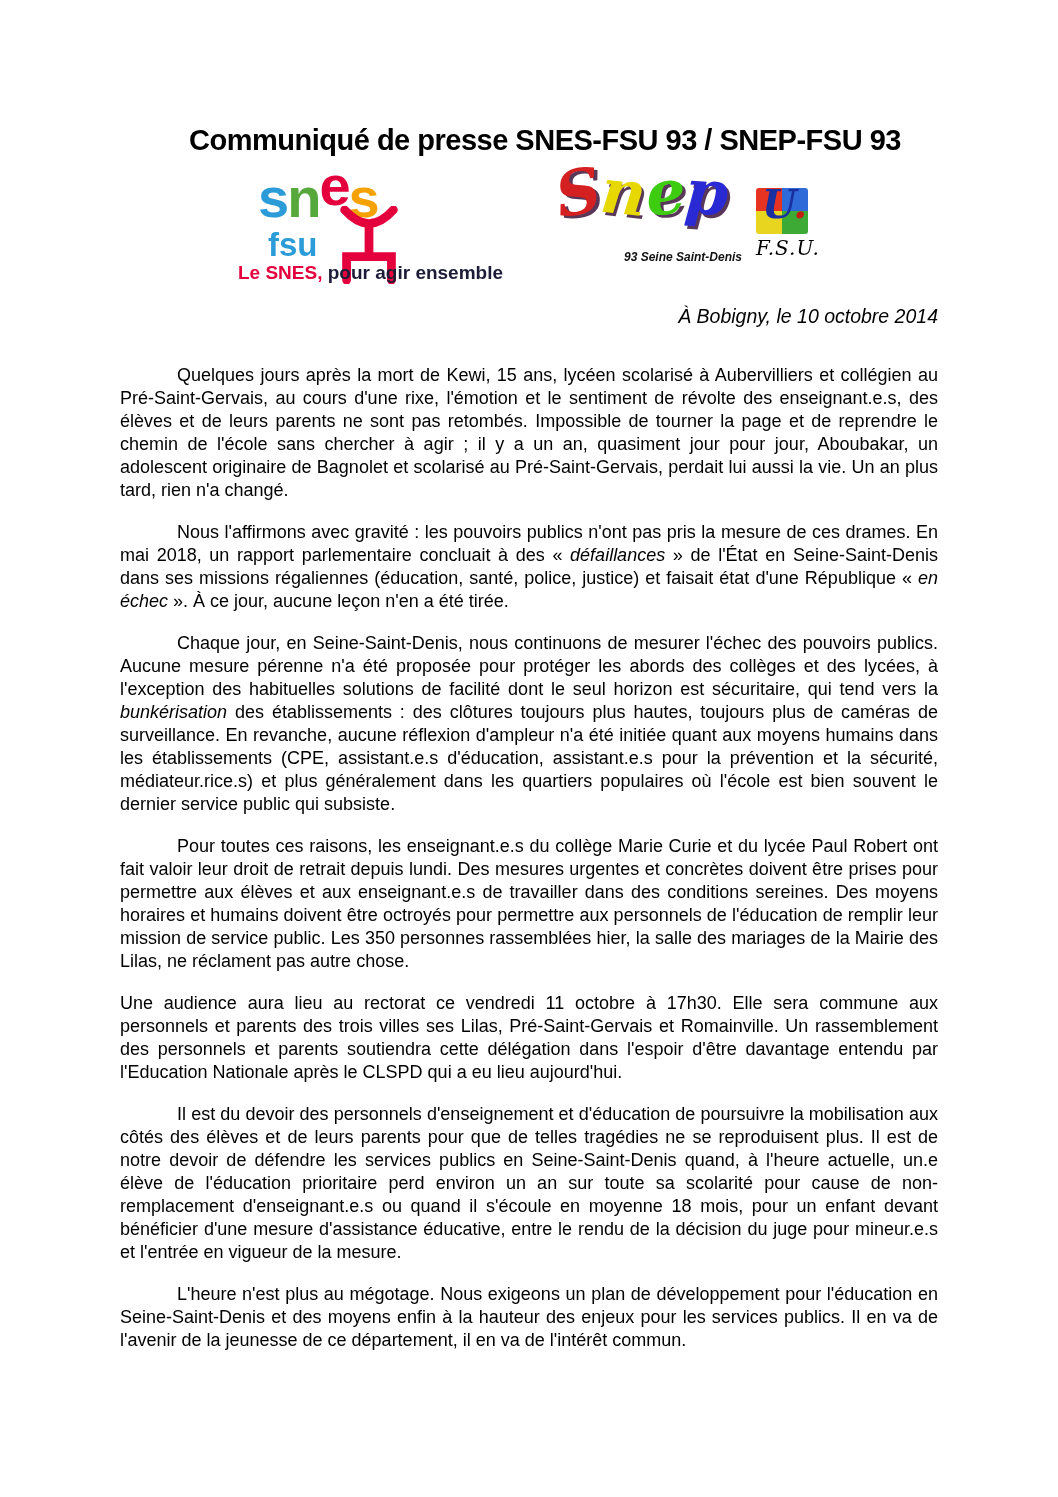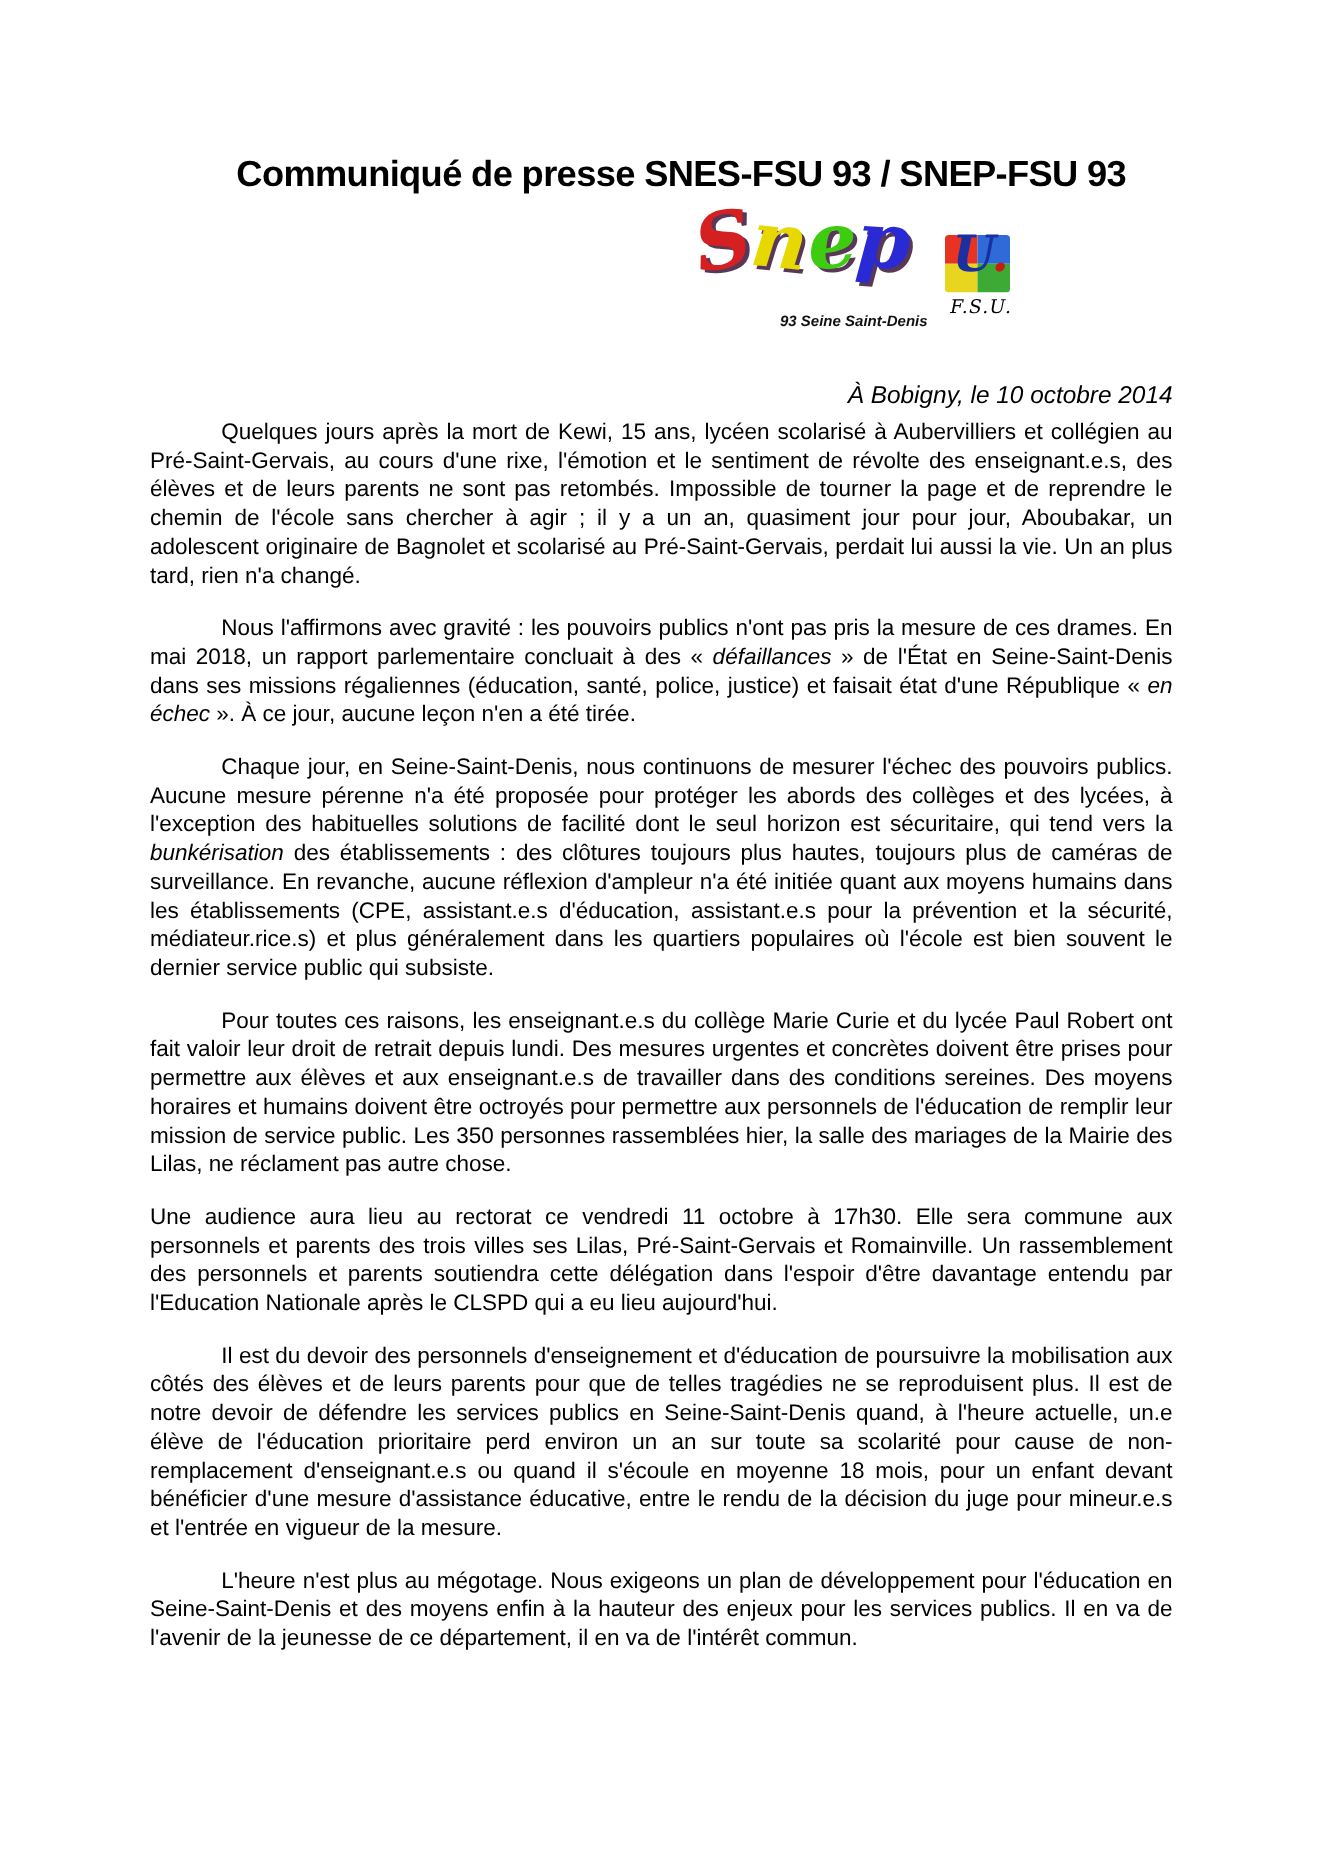--- a/index.html
+++ b/index.html
@@ -27,35 +27,47 @@
   .snes-tagline{position:absolute;left:12px;top:92px;font-size:19px;font-weight:bold;white-space:nowrap;}
   
   .snep-logo{position:absolute;left:556px;top:162px;width:295px;height:115px;}
   .snep-word{position:absolute;left:0;top:0;font-family:"DejaVu Serif", serif;font-style:italic;font-weight:bold;font-size:62px;line-height:1;}
   .snep-word .letter{display:inline-block;text-shadow:3px 3px 0 rgba(60,20,60,.85);}
   .fsu-block{position:absolute;left:200px;top:26px;width:58px;}
   .fsu-grid{position:relative;width:52px;height:46px;display:grid;grid-template-columns:1fr 1fr;grid-template-rows:1fr 1fr;border-radius:3px;overflow:hidden;}
   .fsu-grid div{width:100%;height:100%;}
   .fsu-u{position:absolute;left:6px;top:-4px;font-family:"DejaVu Serif", serif;font-style:italic;font-weight:bold;font-size:40px;line-height:1;}
   .fsu-u .dot{color:#c21f10;}
-  .fsu-label{margin-top:2px;font-family:"DejaVu Serif", serif;font-style:italic;font-size:15px;text-align:center;letter-spacing:1px;}
+  .fsu-label{margin-top:2px;font-family:"DejaVu Serif", serif;font-style:italic;font-size:20px;text-align:center;letter-spacing:1px;}
   .snep-region{position:absolute;left:68px;top:88px;width:230px;font-size:12px;font-weight:bold;font-style:italic;white-space:nowrap;color:#111;}
   
   .dateline{position:absolute;top:305px;right:120px;font-size:19.5px;font-style:italic;}
-  .doc-body{position:absolute;top:334px;left:120px;width:818px;font-size:18px;line-height:23px;text-align:justify;}
+  .doc-body{position:absolute;top:364px;left:120px;width:818px;font-size:18px;line-height:23px;text-align:justify;}
   .doc-body p{margin:0 0 19px 0;}
   .doc-body p.indent{text-indent:57px;}
 </style>
 </head>
 <body>
 
 <div class="page">
 
   <h1 class="title">Communiqué de presse SNES-FSU 93 / SNEP-FSU 93</h1>
 
+  <div class="snes-logo">
+    <div class="snes-word"><span class="letter" style="color: rgb(43, 156, 216);">s</span><span class="letter" style="color: rgb(86, 168, 60);">n</span><span class="letter raised" style="color: rgb(228, 0, 60);">e</span><span class="letter" style="color: rgb(245, 162, 0);">s</span></div>
+    <svg class="snes-figure" width="78" height="78" viewBox="0 0 80 80">
+      <g fill="none" stroke="#e4003c" stroke-width="9" stroke-linecap="round">
+        <path d="M15 4 Q40 32 65 4"></path>
+        <line x1="40" y1="20" x2="40" y2="50"></line>
+        <path d="M17 76 L17 52 L63 52 L63 76"></path>
+      </g>
+    </svg>
+    <div class="snes-fsu" style="color: rgb(43, 156, 216);">fsu</div>
+    <div class="snes-tagline"><span style="color: rgb(228, 0, 60);">Le SNES,</span><span style="color: rgb(28, 28, 56);"> pour agir ensemble</span></div>
+  </div>
 
   <div class="snep-logo">
     <div class="snep-word"><span class="letter" style="color: rgb(212, 32, 32); transform: rotate(-10deg);">S</span><span class="letter" style="color: rgb(230, 216, 0); transform: rotate(6deg);">n</span><span class="letter" style="color: rgb(62, 204, 16); transform: rotate(-4deg);">e</span><span class="letter" style="color: rgb(42, 42, 212); transform: rotate(4deg);">p</span></div>
     <div class="fsu-block">
       <div class="fsu-grid">
           <div style="background: rgb(230, 51, 34);"></div>
           <div style="background: rgb(47, 107, 216);"></div>
           <div style="background: rgb(232, 213, 31);"></div>
           <div style="background: rgb(61, 170, 53);"></div>
         </div>

